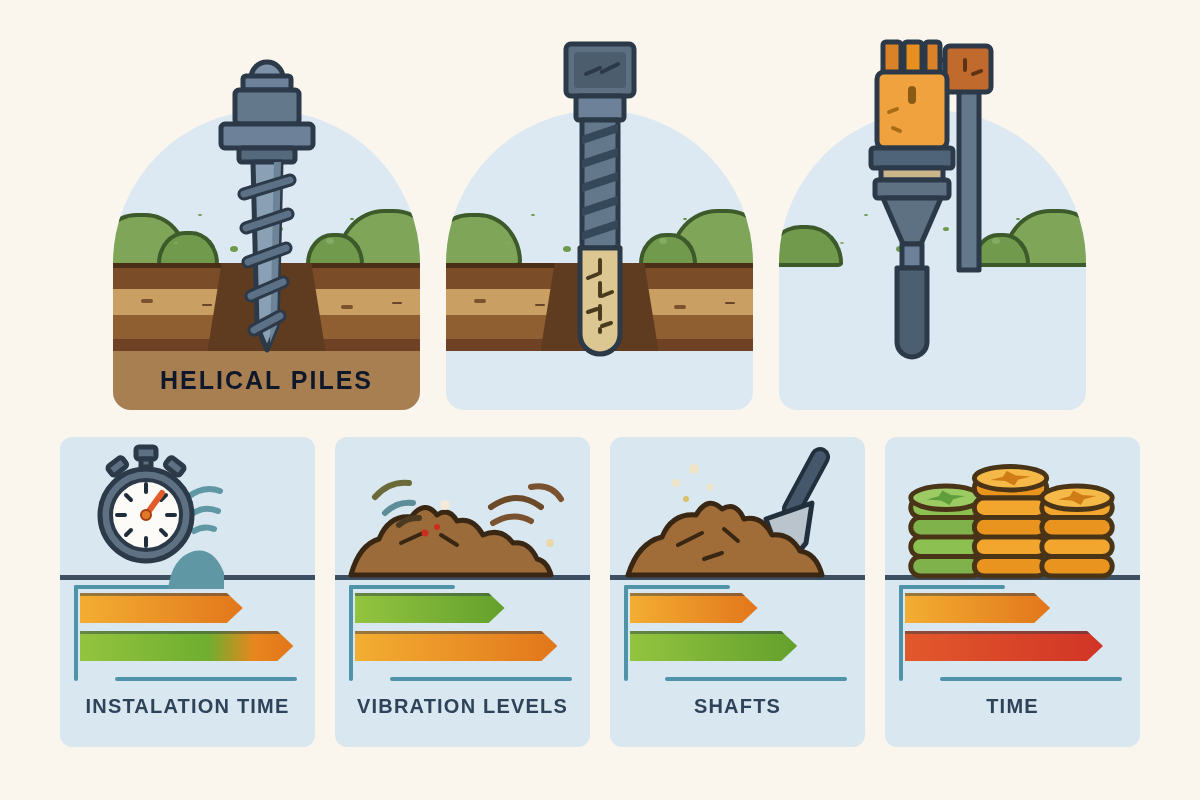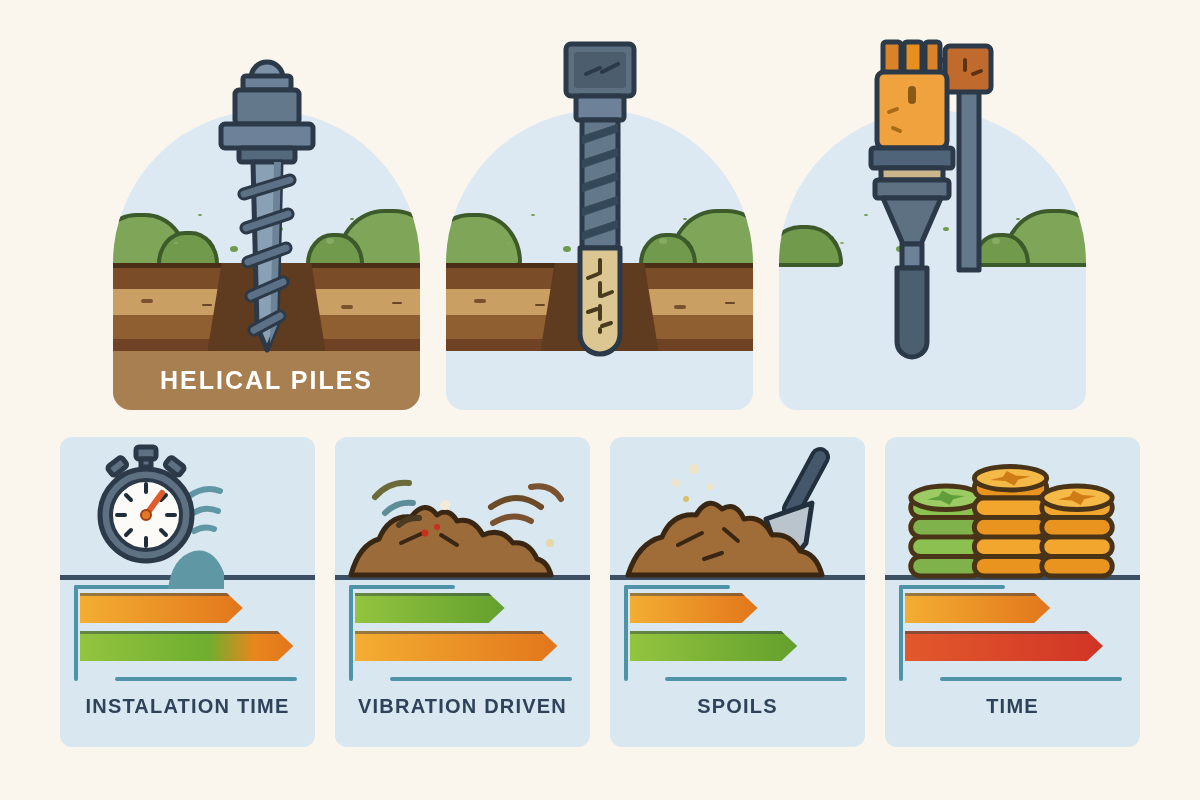--- a/index.html
+++ b/index.html
@@ -11,21 +11,21 @@
   .p1{left:113px}.p2{left:446px}.p3{left:779px}
   .arch{position:absolute;inset:0;background:#dce9f2;border-radius:154px 154px 18px 18px;overflow:hidden;}
   .soil{position:absolute;left:0;right:0;bottom:0;height:147px;}
   .soil-edge{height:5px;background:#4a2e16;}
   .soil-b1{height:21px;background:#7b4c28;}
   .soil-b2{height:26px;background:#c99f63;position:relative;}
   .soil-b3{height:24px;background:#8f5e31;}
   .soil-b4{height:12px;background:#6f4225;}
   .band-label{position:absolute;left:0;right:0;bottom:0;height:59px;background:#a87f51;
               display:flex;align-items:center;justify-content:center;}
-  .band-label span{color:#ffffff;font-weight:800;font-size:25px;letter-spacing:2px;}
+  .band-label span{color:#0f172a;font-weight:800;font-size:25px;letter-spacing:2px;}
   .excavation{position:absolute;left:50%;bottom:59px;transform:translateX(-50%);
               width:118px;height:88px;background:#5f3b20;
               clip-path:polygon(12% 0,88% 0,100% 100%,0 100%);}
   .pebble{position:absolute;width:12px;height:4px;border-radius:3px;background:#7a5230;top:10px;left:28px;
           box-shadow:200px 6px 0 0 #7a5230,120px 10px 0 -1px #7a5230,250px 2px 0 -1px #6b4529,60px 4px 0 -1px #6b4529;}
   .bush{position:absolute;background:#7fa558;border:4px solid #3c5a2a;
         border-radius:50% 50% 8% 8% / 100% 100% 10% 10%;bottom:143px;}
   .bush-l1{left:-20px;width:88px;height:46px;}
   .bush-l2{left:44px;width:54px;height:28px;background:#719a4c;}
   .bush-r1{right:-22px;width:98px;height:50px;}
@@ -248,21 +248,21 @@
         <path d="M186 44 q20 -4 30 12" stroke="#7a5230"></path>
       </g>
     </svg>
     <div class="axis axis-top"></div>
     <div class="axis axis-left"></div>
     <div class="bars">
       <div class="bar bar1 bar-green" style="width: 68%;"></div>
       <div class="bar bar2 bar-orange" style="width: 92%;"></div>
     </div>
     <div class="axis axis-bottom"></div>
-    <div class="card-label">VIBRATION DRIVEN</div>
+    <div class="card-label">VIBRATION LEVELS</div>
   </section>
 
   <section class="card c3">
     <div class="groundline"></div>
     <svg class="card-icon" style="left:10px;top:6px;" width="230" height="136" viewBox="0 0 230 136">
       <circle cx="56" cy="40" r="4" fill="#efe3c8"></circle>
         <circle cx="74" cy="26" r="5" fill="#efe3c8"></circle>
       <circle cx="90" cy="44" r="3.5" fill="#efe3c8"></circle>
         <circle cx="66" cy="56" r="3" fill="#d9c06a"></circle>
       <g stroke="#22303e" stroke-linecap="round">
@@ -273,21 +273,21 @@
       <path d="M8 132 Q18 100 42 94 Q52 70 76 72 Q88 52 102 66 Q116 58 124 76 Q142 72 152 92 Q170 90 180 108 Q196 110 202 132 Z" fill="#a06c38" stroke="#3a2713" stroke-width="5" stroke-linejoin="round"></path>
       <path d="M58 102 l24 -12 M104 86 l14 12 M84 116 l18 -6" stroke="#3a2713" stroke-width="4" stroke-linecap="round"></path>
     </svg>
     <div class="axis axis-top"></div>
     <div class="axis axis-left"></div>
     <div class="bars">
       <div class="bar bar1 bar-orange" style="width: 58%;"></div>
       <div class="bar bar2 bar-green" style="width: 76%;"></div>
     </div>
     <div class="axis axis-bottom"></div>
-    <div class="card-label">SPOILS</div>
+    <div class="card-label">SHAFTS</div>
   </section>
 
   <section class="card c4">
     <div class="groundline"></div>
     <svg class="card-icon" style="left:14px;top:0;" width="225" height="147" viewBox="0 0 230 150">
       <g stroke="#4a3418" stroke-width="5" stroke-linejoin="round">
 
         <rect x="12" y="122" width="72" height="20" rx="10" fill="#7fb24a"></rect>
         <rect x="12" y="102" width="72" height="20" rx="10" fill="#8cc152"></rect>
         <rect x="12" y="82" width="72" height="20" rx="10" fill="#7fb24a"></rect>

